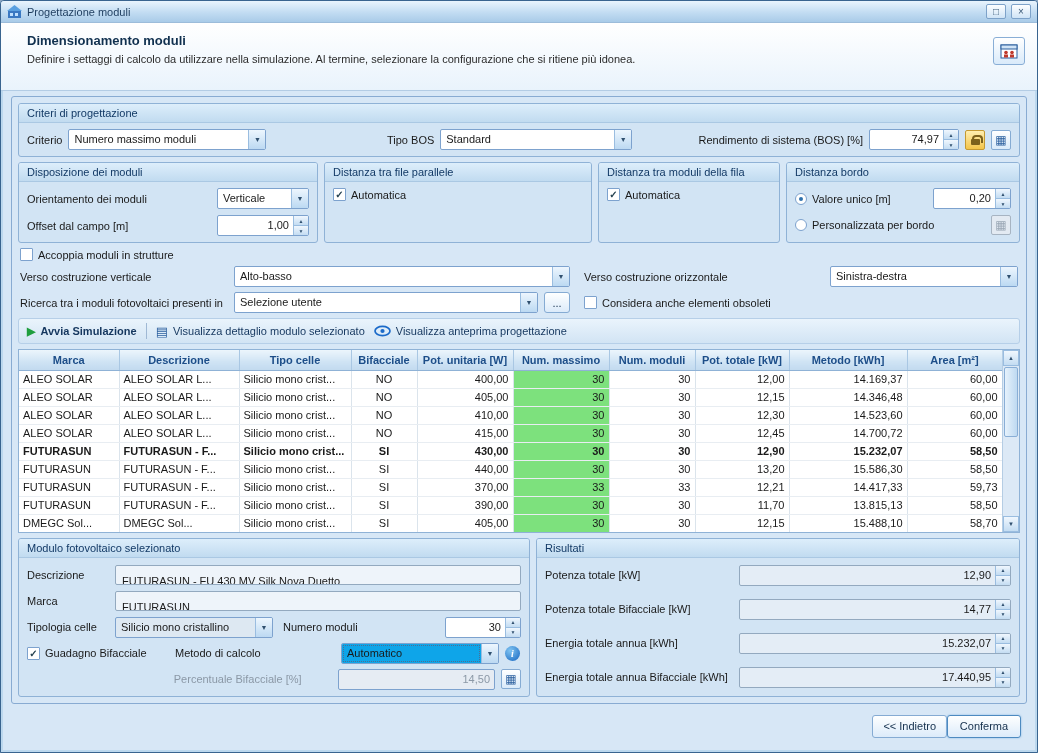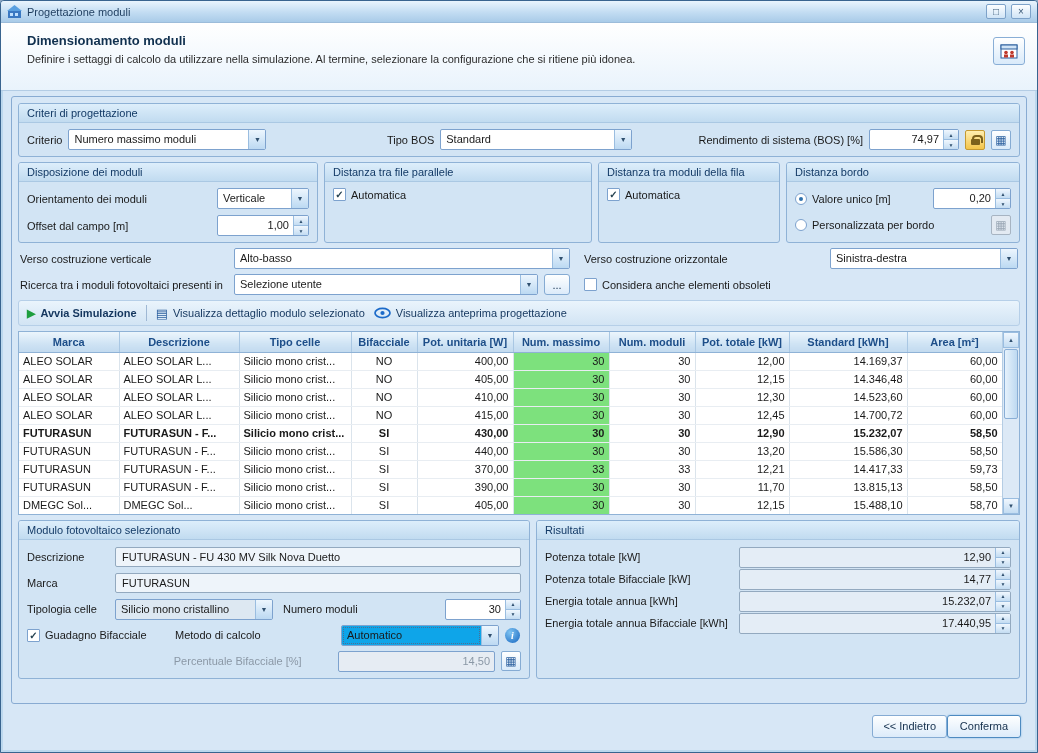--- a/index.html
+++ b/index.html
@@ -41,21 +41,21 @@
   .dd.focus .dv{outline:1px dotted #4d6e93;outline-offset:-2px;background:#0ea5e9}
   
   .num{display:flex;height:21px;border:1px solid #7da2ce;background:#fff;border-radius:2px;overflow:hidden}
   .num .nv{flex:1;text-align:right;padding:3px 4px;white-space:nowrap}
   .num.dis{background:#e6ecf3}
   .num.dis .nv{color:#8b98a6}
   .spin{width:15px;flex:0 0 15px;display:flex;flex-direction:column;border-left:1px solid #9abde0}
   .spin .sa{flex:1;font-size:5px;display:flex;align-items:center;justify-content:center;
             background:linear-gradient(#f0f7fe,#c3dcf2);color:#30506f}
   .spin .sa+.sa{border-top:1px solid #9abde0}
-  .field{height:20px;border:1px solid #93a9bf;background:#eef4fa;padding:3px 6px;white-space:nowrap;overflow:hidden;border-radius:2px}
+  .field{height:20px;border:1px solid #93a9bf;background:#eef4fa;padding:9px 6px;white-space:nowrap;overflow:hidden;border-radius:2px}
   .res-field{display:flex;height:21px;border:1px solid #93a9bf;background:#e4edf6;border-radius:2px;overflow:hidden}
   .res-field .rv{flex:1;text-align:right;padding:3px 4px;font-weight:normal}
   
   .cb{display:inline-flex;align-items:center;gap:5px;white-space:nowrap}
   .cb .box{width:13px;height:13px;flex:0 0 13px;border:1px solid #7da2ce;background:#fff;border-radius:1px;
            display:flex;align-items:center;justify-content:center;font-size:10px;font-weight:bold;color:#24404f}
   .rb{display:inline-flex;align-items:center;gap:5px;white-space:nowrap}
   .rb .circ{width:12px;height:12px;flex:0 0 12px;border:1px solid #7da2ce;border-radius:50%;background:#fff;position:relative}
   .rb.on .circ::after{content:"";position:absolute;inset:3px;border-radius:50%;background:#2f71ad}
   
@@ -249,20 +249,26 @@
             </span>
             <span class="spf"></span>
             <div class="ibtn dis">
                 <span>▦</span>
               </div>
           </div>
         </div>
       </div>
     </div>
 
+    <div class="hrow" style="padding:0 2px">
+      <span class="cb">
+        <span class="box"></span>
+        <span class="lbl">Accoppia moduli in strutture</span>
+      </span>
+    </div>
 
     <div class="hrow" style="padding:0 2px">
       <span class="lbl" style="width:208px">Verso costruzione verticale</span>
       <div class="dd" style="width:336px">
         <span class="dv">Alto-basso</span>
         <span class="da">▼</span>
       </div>
       <span class="lbl" style="margin-left:8px">Verso costruzione orizzontale</span>
       <span class="spf"></span>
       <div class="dd" style="width:188px">
@@ -322,21 +328,21 @@
         <thead>
             <tr>
               <th>Marca</th>
               <th>Descrizione</th>
               <th>Tipo celle</th>
               <th>Bifacciale</th>
               <th>Pot. unitaria [W]</th>
               <th>Num. massimo</th>
               <th>Num. moduli</th>
               <th>Pot. totale [kW]</th>
-              <th>Standard [kWh]</th>
+              <th>Metodo [kWh]</th>
               <th>Area [m²]</th>
             </tr>
           </thead>
         <tbody>
             <tr>
               <td class="l">ALEO SOLAR</td>
               <td class="l">ALEO SOLAR L...</td>
               <td class="l">Silicio mono crist...</td>
               <td class="c">NO</td>
               <td class="r">400,00</td>
@@ -500,21 +506,21 @@
             </div>
             <div class="ibtn" style="width:20px">
                 <span>▦</span>
               </div>
           </div>
         </div>
       </div>
 
       <div class="group res">
         <div class="gt">Risultati</div>
-        <div class="gb" style="gap:0">
+        <div class="gb" style="gap:12px">
           <div class="mrow">
             <span class="lbl" style="width:188px">Potenza totale [kW]</span>
             <div class="res-field" style="flex:1">
               <span class="rv">12,90</span>
               <span class="spin">
                   <span class="sa">▲</span>
                   <span class="sa">▼</span>
                 </span>
             </div>
           </div>

